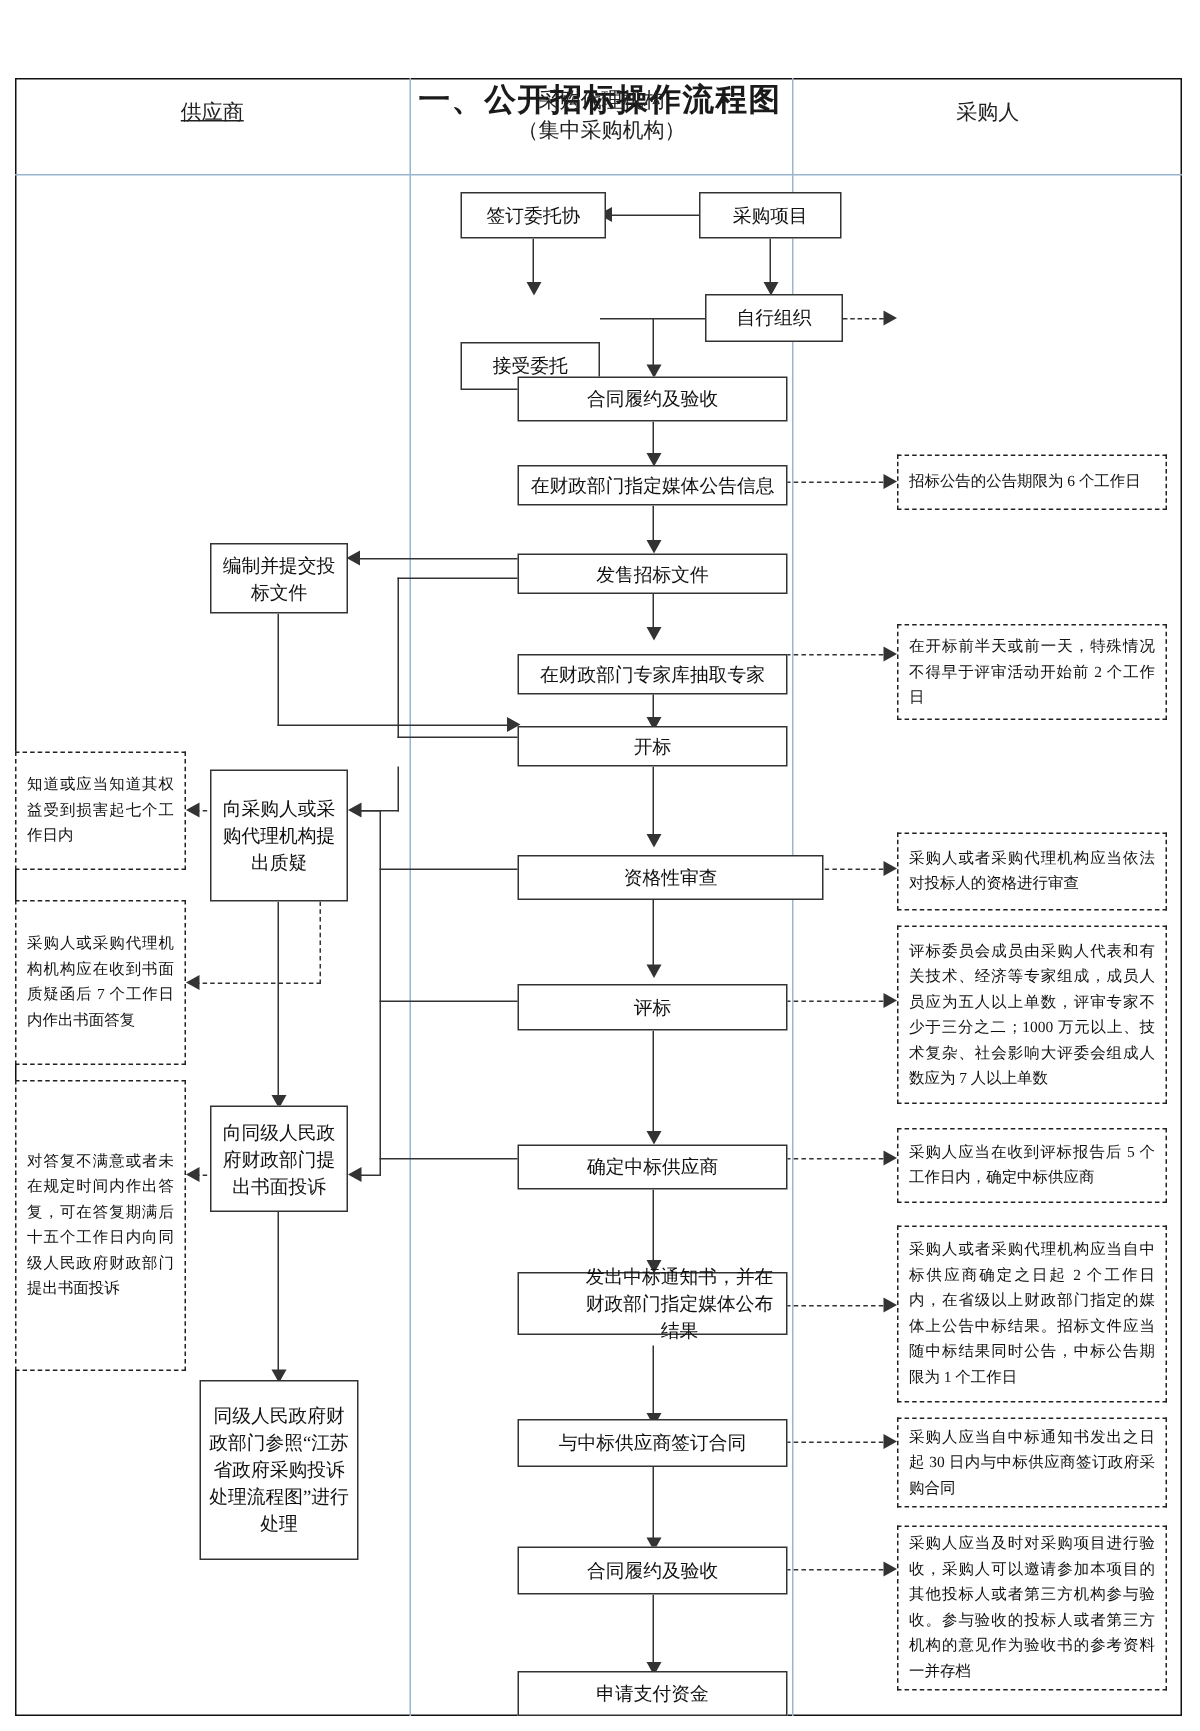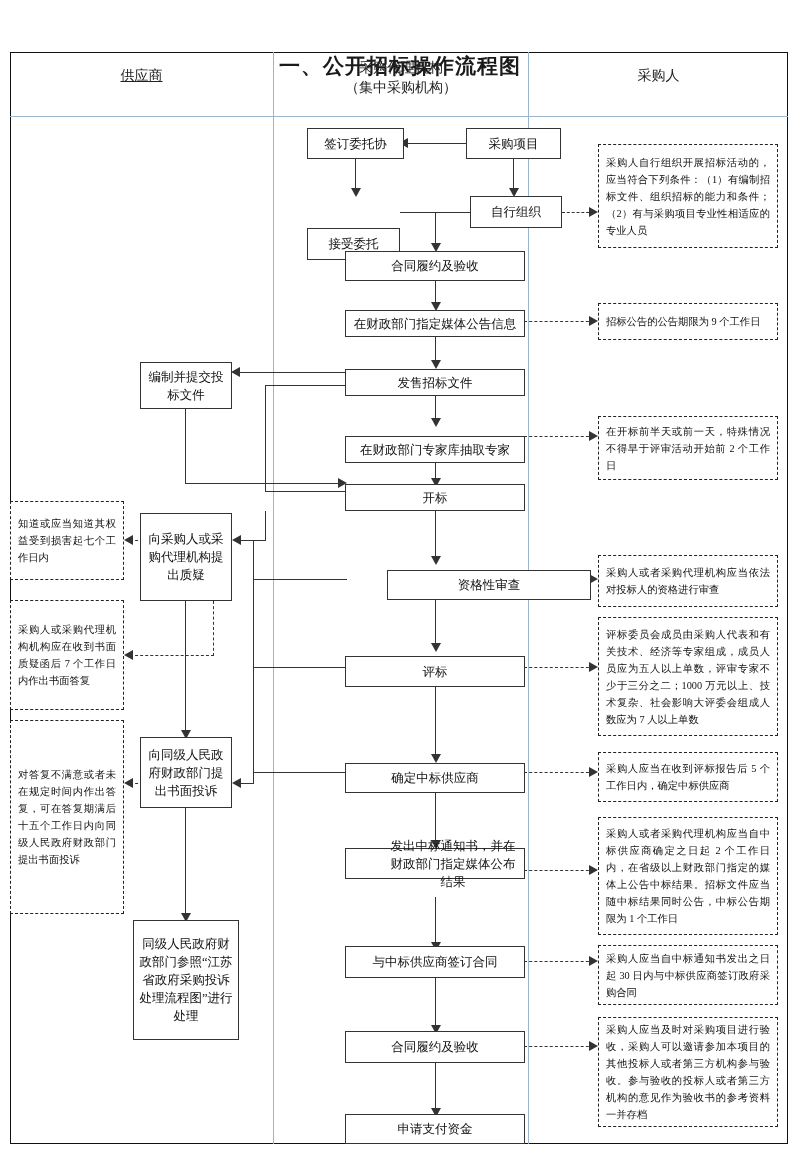--- a/index.html
+++ b/index.html
@@ -210,27 +210,27 @@
   <div class="box" style="left:345px;top:251px;width:180px;height:30px;">合同履约及验收</div>
 
   <div class="box" style="left:345px;top:310px;width:180px;height:27px;">在财政部门指定媒体公告信息</div>
 
   <div class="box" style="left:345px;top:369px;width:180px;height:27px;">发售招标文件</div>
 
   <div class="box" style="left:345px;top:425px;width:180px;height:27px;margin-top:11px;">在财政部门专家库抽取专家</div>
 
   <div class="box" style="left:345px;top:484px;width:180px;height:27px;">开标</div>
 
-  <div class="box" style="left:345px;top:570px;width:204px;height:30px;margin-left:42px;">资格性审查</div>
+  <div class="box" style="left:345px;top:570px;width:204px;height:30px;">资格性审查</div>
 
   <div class="box" style="left:345px;top:656px;width:180px;height:31px;">评标</div>
 
   <div class="box" style="left:345px;top:763px;width:180px;height:30px;">确定中标供应商</div>
 
-  <div class="box" style="left:345px;top:848px;width:180px;height:31px;padding-left:40px;">发出中标通知书，并在财政部门指定媒体公布结果</div>
+  <div class="box" style="left:345px;top:848px;width:180px;height:42px;padding-left:40px;">发出中标通知书，并在财政部门指定媒体公布结果</div>
 
   <div class="box" style="left:345px;top:946px;width:180px;height:32px;">与中标供应商签订合同</div>
 
   <div class="box" style="left:345px;top:1031px;width:180px;height:32px;">合同履约及验收</div>
 
   <div class="box" style="left:345px;top:1114px;width:180px;height:30px;">申请支付资金</div>
 
   <div class="box" style="left:140px;top:362px;width:92px;height:47px;">编制并提交投标文件</div>
 
   <div class="box" style="left:140px;top:513px;width:92px;height:88px;">向采购人或采购代理机构提出质疑</div>
@@ -238,23 +238,22 @@
   <div class="box" style="left:140px;top:737px;width:92px;height:71px;">向同级人民政府财政部门提出书面投诉</div>
 
   <div class="box" style="left:133px;top:920px;width:106px;height:120px;">同级人民政府财政部门参照“江苏省政府采购投诉处理流程图”进行处理</div>
 
   <div class="note" style="left:10px;top:501px;width:114px;height:79px;">知道或应当知道其权益受到损害起七个工作日内</div>
 
   <div class="note" style="left:10px;top:600px;width:114px;height:110px;">采购人或采购代理机构机构应在收到书面质疑函后 7 个工作日内作出书面答复</div>
 
   <div class="note" style="left:10px;top:720px;width:114px;height:194px;">对答复不满意或者未在规定时间内作出答复，可在答复期满后十五个工作日内向同级人民政府财政部门提出书面投诉</div>
 
-  <div class="note" style="left:598px;top:144px;width:180px;height:104px;">采购人自行组织开展招标活动的，应当符合下列条件：（1）有编制招标文件、组织招标的能力和条件；（2）有与采购项目专业性相适应的专业人员</div>
-
-  <div class="note" style="left:598px;top:303px;width:180px;height:37px;">招标公告的公告期限为 9 个工作日</div>
+
+  <div class="note" style="left:598px;top:303px;width:180px;height:37px;">招标公告的公告期限为 6 个工作日</div>
 
   <div class="note" style="left:598px;top:416px;width:180px;height:64px;">在开标前半天或前一天，特殊情况不得早于评审活动开始前 2 个工作日</div>
 
   <div class="note" style="left:598px;top:555px;width:180px;height:52px;">采购人或者采购代理机构应当依法对投标人的资格进行审查</div>
 
   <div class="note" style="left:598px;top:617px;width:180px;height:119px;">评标委员会成员由采购人代表和有关技术、经济等专家组成，成员人员应为五人以上单数，评审专家不少于三分之二；1000 万元以上、技术复杂、社会影响大评委会组成人数应为 7 人以上单数</div>
 
   <div class="note" style="left:598px;top:752px;width:180px;height:50px;">采购人应当在收到评标报告后 5 个工作日内，确定中标供应商</div>
 
   <div class="note" style="left:598px;top:817px;width:180px;height:118px;">采购人或者采购代理机构应当自中标供应商确定之日起 2 个工作日内，在省级以上财政部门指定的媒体上公告中标结果。招标文件应当随中标结果同时公告，中标公告期限为 1 个工作日</div>

